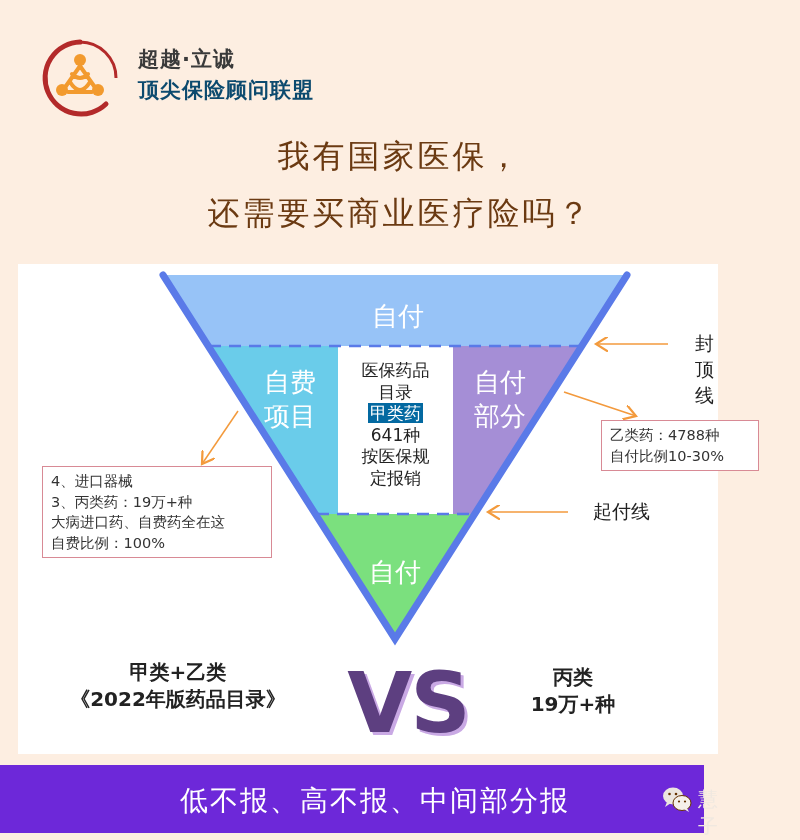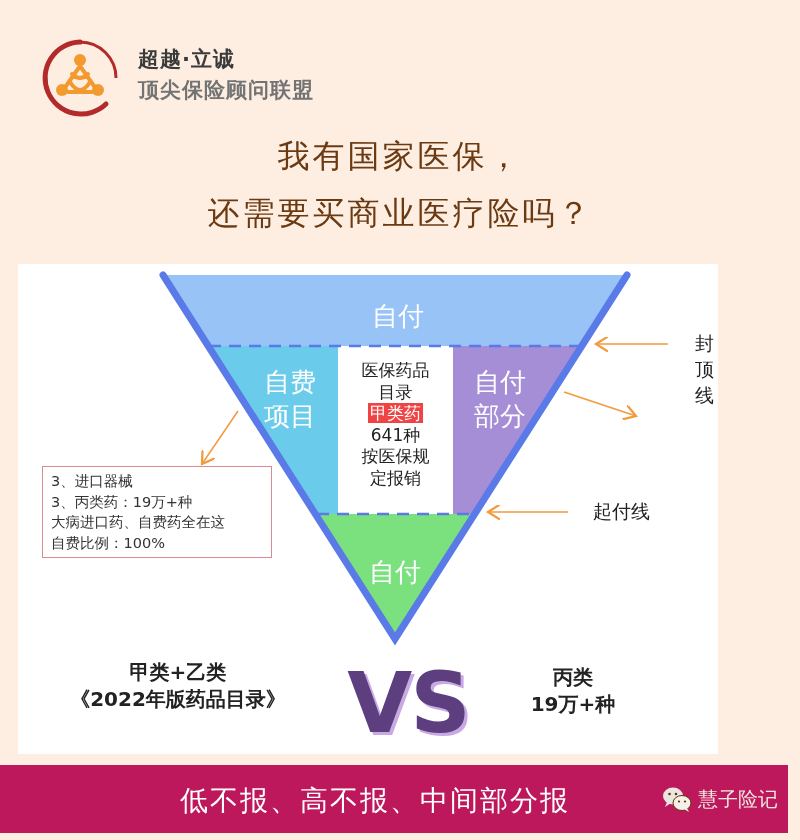--- a/index.html
+++ b/index.html
@@ -10,21 +10,21 @@
       position: relative;
     }
     .header { position: absolute; left: 0; top: 0; width: 800px; height: 130px; }
     .logo { position: absolute; left: 40px; top: 38px; width: 80px; height: 80px; }
     .brand-line1 {
       position: absolute; left: 138px; top: 45px;
       font-size: 21px; font-weight: bold; color: #3a3a3a; letter-spacing: 1px;
     }
     .brand-line2 {
       position: absolute; left: 138px; top: 76px;
-      font-size: 21px; font-weight: bold; color: #737373; letter-spacing: 1px;
+      font-size: 21px; font-weight: bold; color: #0c4a6e; letter-spacing: 1px;
     }
     .title {
       position: absolute; left: 0; width: 800px; text-align: center;
       font-size: 32px; font-weight: normal; color: #6b3a12; letter-spacing: 3px;
     }
     .title.l1 { top: 135px; }
     .title.l2 { top: 192px; }
 
     .panel {
       position: absolute; left: 18px; top: 264px; width: 700px; height: 490px;
@@ -35,21 +35,21 @@
     .seg-label {
       position: absolute; color: #ffffff; font-size: 26px; text-align: center;
       line-height: 1.3;
     }
     .center-box {
       position: absolute; left: 320px; top: 86px; width: 115px; height: 160px;
       text-align: center; font-size: 17px; color: #222; line-height: 21.5px;
       padding-top: 10px;
     }
     .center-box .highlight {
-      background: #ef4444; color: #fff; padding: 0 2px;
+      background: #0369a1; color: #fff; padding: 0 2px;
     }
     .side-label {
       position: absolute; font-size: 19px; color: #222;
     }
     .note-box {
       position: absolute; border: 1.5px solid #d88a95; background: #fff;
       font-size: 14.5px; color: #333; line-height: 20.5px; padding: 4px 8px;
     }
     .vs-left {
       position: absolute; left: 40px; top: 395px; width: 240px;
@@ -60,22 +60,22 @@
       text-align: center; font-size: 20px; font-weight: bold; color: #222; line-height: 27px;
     }
     .vs {
       position: absolute; left: 320px; top: 390px; width: 140px; text-align: center;
       font-size: 84px; font-weight: bold; color: #5d3f80; letter-spacing: -2px;
       text-shadow: 3px 3px 0 #c9a9e4;
       font-family: "DejaVu Sans", sans-serif;
     }
 
     .banner {
-      position: absolute; left: 0; top: 765px; width: 788px; height: 68px;
-      background: #be185d;
+      position: absolute; left: 0; top: 765px; width: 704px; height: 68px;
+      background: #6d28d9;
     }
     .banner-text {
       position: absolute; left: 180px; top: 17px;
       font-size: 28px; color: #ffffff; letter-spacing: 2px;
     }
     .wechat { position: absolute; left: 662px; top: 20px; width: 30px; height: 28px; }
     .account {
       position: absolute; left: 698px; top: 21px; font-size: 20px; color: #f0e8e0;
     }
   </style>
@@ -143,23 +143,27 @@
     <div>目录</div>
     <div><span class="highlight">甲类药</span></div>
     <div>641种</div>
     <div>按医保规</div>
     <div>定报销</div>
   </div>
 
   <div class="side-label" style="left:677px;top:67px;">封顶线</div>
   <div class="side-label" style="left:575px;top:235px;">起付线</div>
 
+  <div class="note-box" style="left:583px;top:156px;width:158px;">
+    <div>乙类药：4788种</div>
+    <div>自付比例10-30%</div>
+  </div>
 
   <div class="note-box" style="left:24px;top:202px;width:230px;">
-    <div>3、进口器械</div>
+    <div>4、进口器械</div>
     <div>3、丙类药：19万+种</div>
     <div>大病进口药、自费药全在这</div>
     <div>自费比例：100%</div>
   </div>
 
   <div class="vs-left">
     <div>甲类+乙类</div>
     <div>《2022年版药品目录》</div>
   </div>
   <div class="vs">VS</div>

